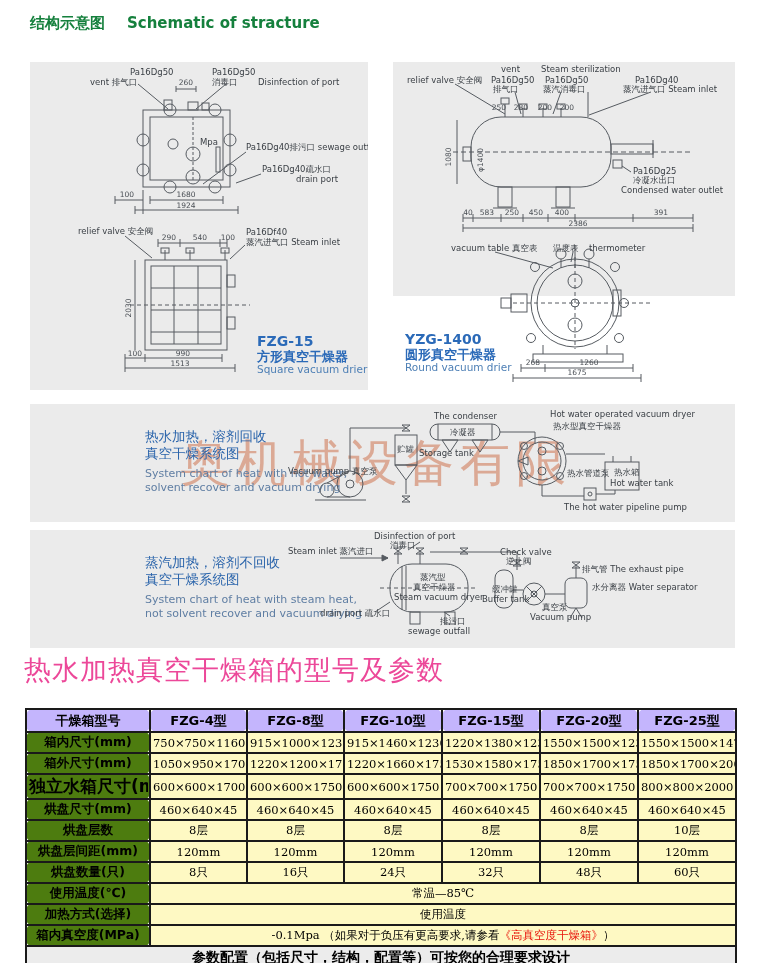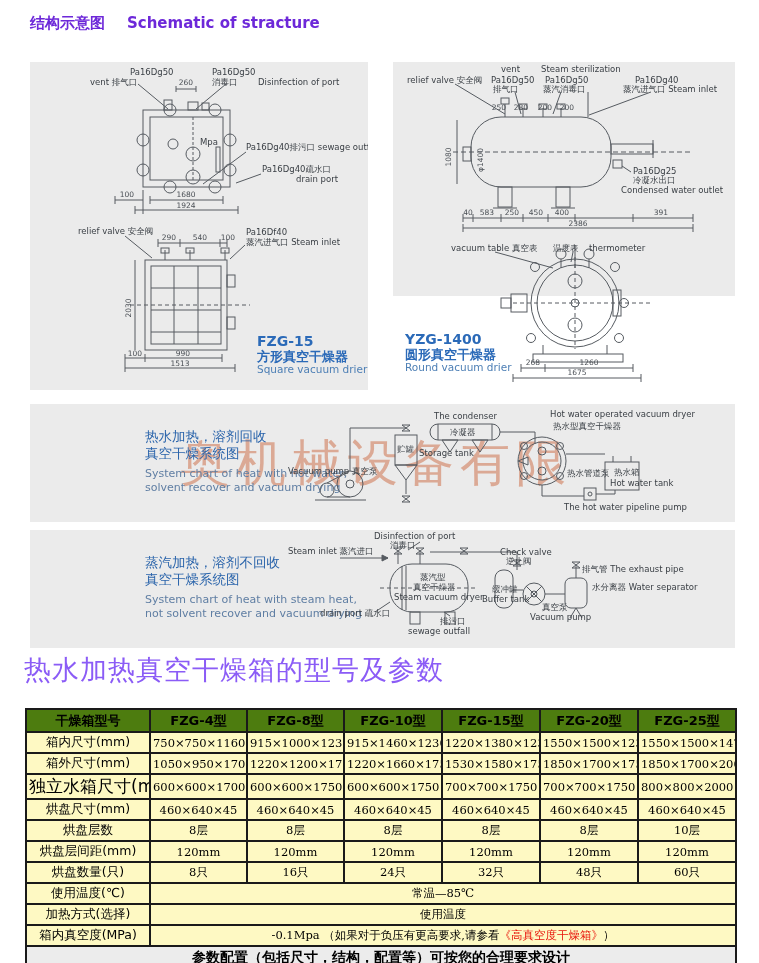--- a/index.html
+++ b/index.html
@@ -1,43 +1,43 @@
 <!DOCTYPE html>
 <html><head>
 <meta charset="utf-8">
 <style>
   html,body{margin:0;padding:0;}
   body{
     width:759px;height:963px;position:relative;background:#ffffff;
     font-family:"DejaVu Sans","Liberation Sans",sans-serif;overflow:hidden;
   }
-  .hdr{position:absolute;left:30px;top:14px;font-size:15px;font-weight:bold;color:#6d28d9;}
+  .hdr{position:absolute;left:30px;top:14px;font-size:15px;font-weight:bold;color:#15803d;}
   .hdr .en{margin-left:22px;}
   .panel{position:absolute;background:#ebebeb;}
   #panel-sq{left:30px;top:62px;width:338px;height:328px;}
   #panel-rd{left:393px;top:62px;width:342px;height:234px;}
   #panel-hw{left:30px;top:404px;width:705px;height:118px;}
   #panel-st{left:30px;top:530px;width:705px;height:118px;}
   svg{position:absolute;left:0;top:0;}
   svg text{font-family:"DejaVu Sans","Liberation Sans",sans-serif;}
   .lb{font-size:8.5px;fill:#3b4046;}
   .dm{font-size:7.5px;fill:#4a4f55;}
   .cap1{font-size:14px;font-weight:bold;fill:#2b6ab8;}
   .cap2{font-size:13px;font-weight:bold;fill:#2b6ab8;}
   .cap3{font-size:10.5px;fill:#4d7fb5;}
   .secblock{position:absolute;left:115px;top:24px;}
   .sec-zh{font-size:13.5px;font-weight:normal;color:#2a64ab;line-height:17px;}
   .sec-en{font-size:11px;color:#5f7ea3;line-height:14px;margin-top:5px;}
   .watermark{position:absolute;left:150px;top:26px;font-size:50px;color:#c2410c;
     opacity:0.38;letter-spacing:6px;white-space:nowrap;pointer-events:none;}
-  .bigtitle{position:absolute;left:24px;top:652px;font-size:27px;color:#8b5cf6;letter-spacing:1px;text-align:center;}
+  .bigtitle{position:absolute;left:24px;top:652px;font-size:27px;color:#ec4899;letter-spacing:1px;text-align:center;}
   #spec{position:absolute;left:25px;top:708px;width:710px;border-collapse:collapse;table-layout:fixed;}
   #spec td{border:2px solid #1a1a1a;padding:0 2px;text-align:center;overflow:hidden;white-space:nowrap;}
-  #spec td.colhead{background:#4d7c0f;font-weight:bold;font-size:13px;height:21px;}
-  #spec td.lab{background:#fef9c3;font-weight:normal;font-size:12.5px;height:19px;}
+  #spec td.colhead{background:#c4b5fd;font-weight:bold;font-size:13px;height:21px;border-radius:7px;}
+  #spec td.lab{background:#4d7c0f;font-weight:bold;font-size:12.5px;height:19px;border-radius:6px;}
   #spec td.val{background:#fef9c3;font-size:11.5px;font-family:"DejaVu Serif","Liberation Serif",serif;}
   #spec td.foot{background:#ececec;font-weight:bold;font-size:14px;height:22px;}
   .red{color:#e8160c;}
 </style>
 </head>
 <body>
 
 <div class="hdr">
   <span>结构示意图</span><span class="en">Schematic of stracture</span>
 </div>

